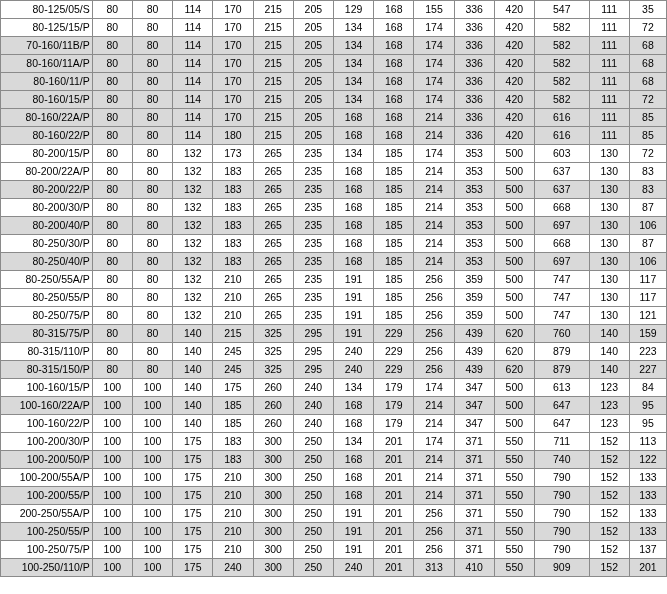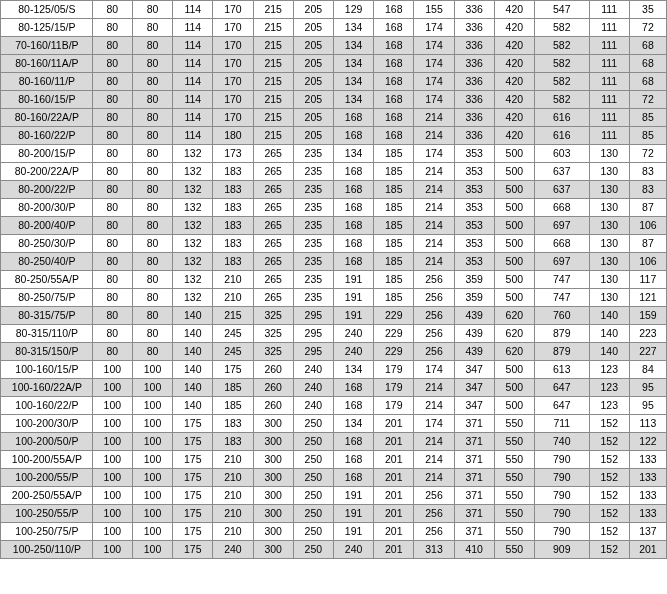--- a/index.html
+++ b/index.html
@@ -23,21 +23,21 @@
     font-size: 10.5px;
     color: #000000;
     height: 17px;
     line-height: 15px;
     padding: 0 2px;
     text-align: center;
     white-space: nowrap;
     overflow: hidden;
   }
   table.spec-table td.model {
-    text-align: center;
+    text-align: right;
     padding-left: 3px;
   }
   tr.shaded td {
     background: #d9d9d9;
   }
   tr.plain td {
     background: #ffffff;
   }
 </style>
 </head>
@@ -328,20 +328,37 @@
         <td>191</td>
         <td>185</td>
         <td>256</td>
         <td>359</td>
         <td>500</td>
         <td>747</td>
         <td>130</td>
         <td>117</td>
       </tr>
       <tr class="plain">
+        <td class="model">80-250/55/P</td>
+        <td>80</td>
+        <td>80</td>
+        <td>132</td>
+        <td>210</td>
+        <td>265</td>
+        <td>235</td>
+        <td>191</td>
+        <td>185</td>
+        <td>256</td>
+        <td>359</td>
+        <td>500</td>
+        <td>747</td>
+        <td>130</td>
+        <td>117</td>
+      </tr>
+      <tr class="plain">
         <td class="model">80-250/75/P</td>
         <td>80</td>
         <td>80</td>
         <td>132</td>
         <td>210</td>
         <td>265</td>
         <td>235</td>
         <td>191</td>
         <td>185</td>
         <td>256</td>

